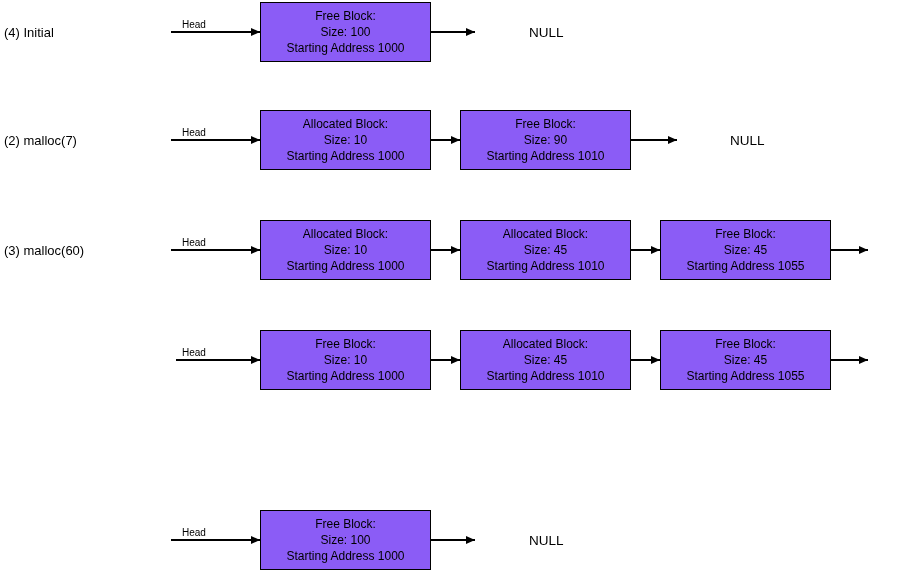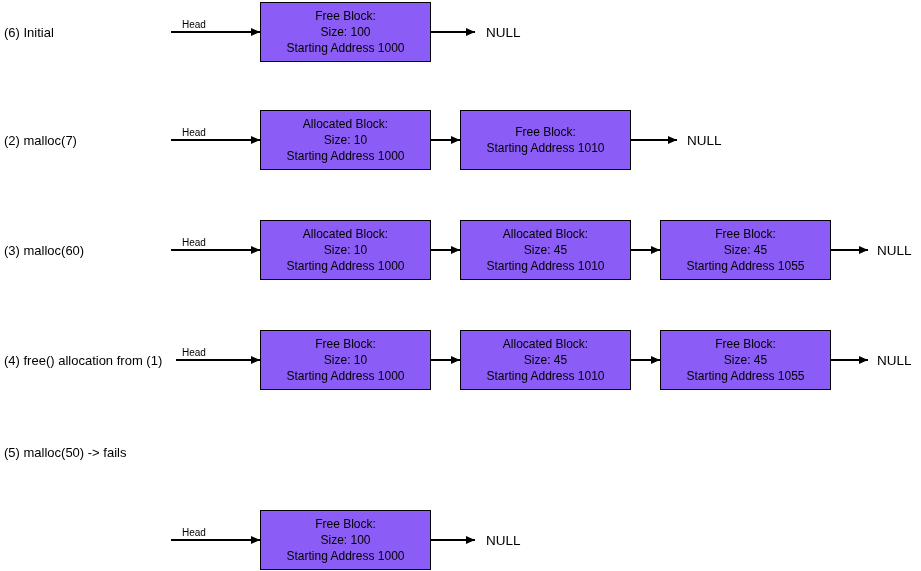--- a/index.html
+++ b/index.html
@@ -34,30 +34,30 @@
     border-bottom: 4.5px solid transparent;
   }
   .node {
     position: absolute; top: 0; width: 171px; height: 60px;
     border: 1.5px solid #000000; box-sizing: border-box; background: #8b5cf6;
     display: flex; flex-direction: column; justify-content: center;
     text-align: center; font-size: 12px; line-height: 16px; white-space: nowrap;
   }
   .null-label {
     position: absolute; top: 50%; transform: translateY(-50%);
-    font-size: 13.5px; white-space: nowrap;
+    font-size: 13.5px; white-space: nowrap; margin-left: 43px;
   }
 </style>
 </head>
 <body>
 
 <div class="canvas">
 
   <div class="row" style="top:2px">
-    <div class="step-label">(6) Initial</div>
+    <div class="step-label">(4) Initial</div>
     <div class="head-label">Head</div>
     <div class="arrow" style="left:171px;width:89px"></div>
     <div class="node" style="left:260px">
       <div>Free Block:</div>
       <div>Size: 100</div>
       <div>Starting Address 1000</div>
     </div>
     <div class="arrow" style="left:431px;width:44px"></div>
     <div class="null-label" style="left:486px">NULL</div>
   </div>
@@ -67,20 +67,21 @@
     <div class="head-label">Head</div>
     <div class="arrow" style="left:171px;width:89px"></div>
     <div class="node" style="left:260px">
       <div>Allocated Block:</div>
       <div>Size: 10</div>
       <div>Starting Address 1000</div>
     </div>
     <div class="arrow" style="left:430px;width:30px"></div>
     <div class="node" style="left:460px">
       <div>Free Block:</div>
+      <div>Size: 90</div>
       <div>Starting Address 1010</div>
     </div>
     <div class="arrow" style="left:631px;width:46px"></div>
     <div class="null-label" style="left:687px">NULL</div>
   </div>
 
   <div class="row" style="top:220px">
     <div class="step-label">(3) malloc(60)</div>
     <div class="head-label">Head</div>
     <div class="arrow" style="left:171px;width:89px"></div>
@@ -99,21 +100,20 @@
     <div class="node" style="left:660px">
       <div>Free Block:</div>
       <div>Size: 45</div>
       <div>Starting Address 1055</div>
     </div>
     <div class="arrow" style="left:831px;width:37px"></div>
     <div class="null-label" style="left:877px">NULL</div>
   </div>
 
   <div class="row" style="top:330px">
-    <div class="step-label">(4) free() allocation from (1)</div>
     <div class="head-label">Head</div>
     <div class="arrow" style="left:176px;width:84px"></div>
     <div class="node" style="left:260px">
       <div>Free Block:</div>
       <div>Size: 10</div>
       <div>Starting Address 1000</div>
     </div>
     <div class="arrow" style="left:430px;width:30px"></div>
     <div class="node" style="left:460px">
       <div>Allocated Block:</div>
@@ -123,23 +123,20 @@
     <div class="arrow" style="left:630px;width:30px"></div>
     <div class="node" style="left:660px">
       <div>Free Block:</div>
       <div>Size: 45</div>
       <div>Starting Address 1055</div>
     </div>
     <div class="arrow" style="left:831px;width:37px"></div>
     <div class="null-label" style="left:877px">NULL</div>
   </div>
 
-  <div class="row text-only" style="top:444px">
-    <div class="step-label">(5) malloc(50) -&gt; fails</div>
-  </div>
 
   <div class="row" style="top:510px">
     <div class="head-label">Head</div>
     <div class="arrow" style="left:171px;width:89px"></div>
     <div class="node" style="left:260px">
       <div>Free Block:</div>
       <div>Size: 100</div>
       <div>Starting Address 1000</div>
     </div>
     <div class="arrow" style="left:431px;width:44px"></div>

